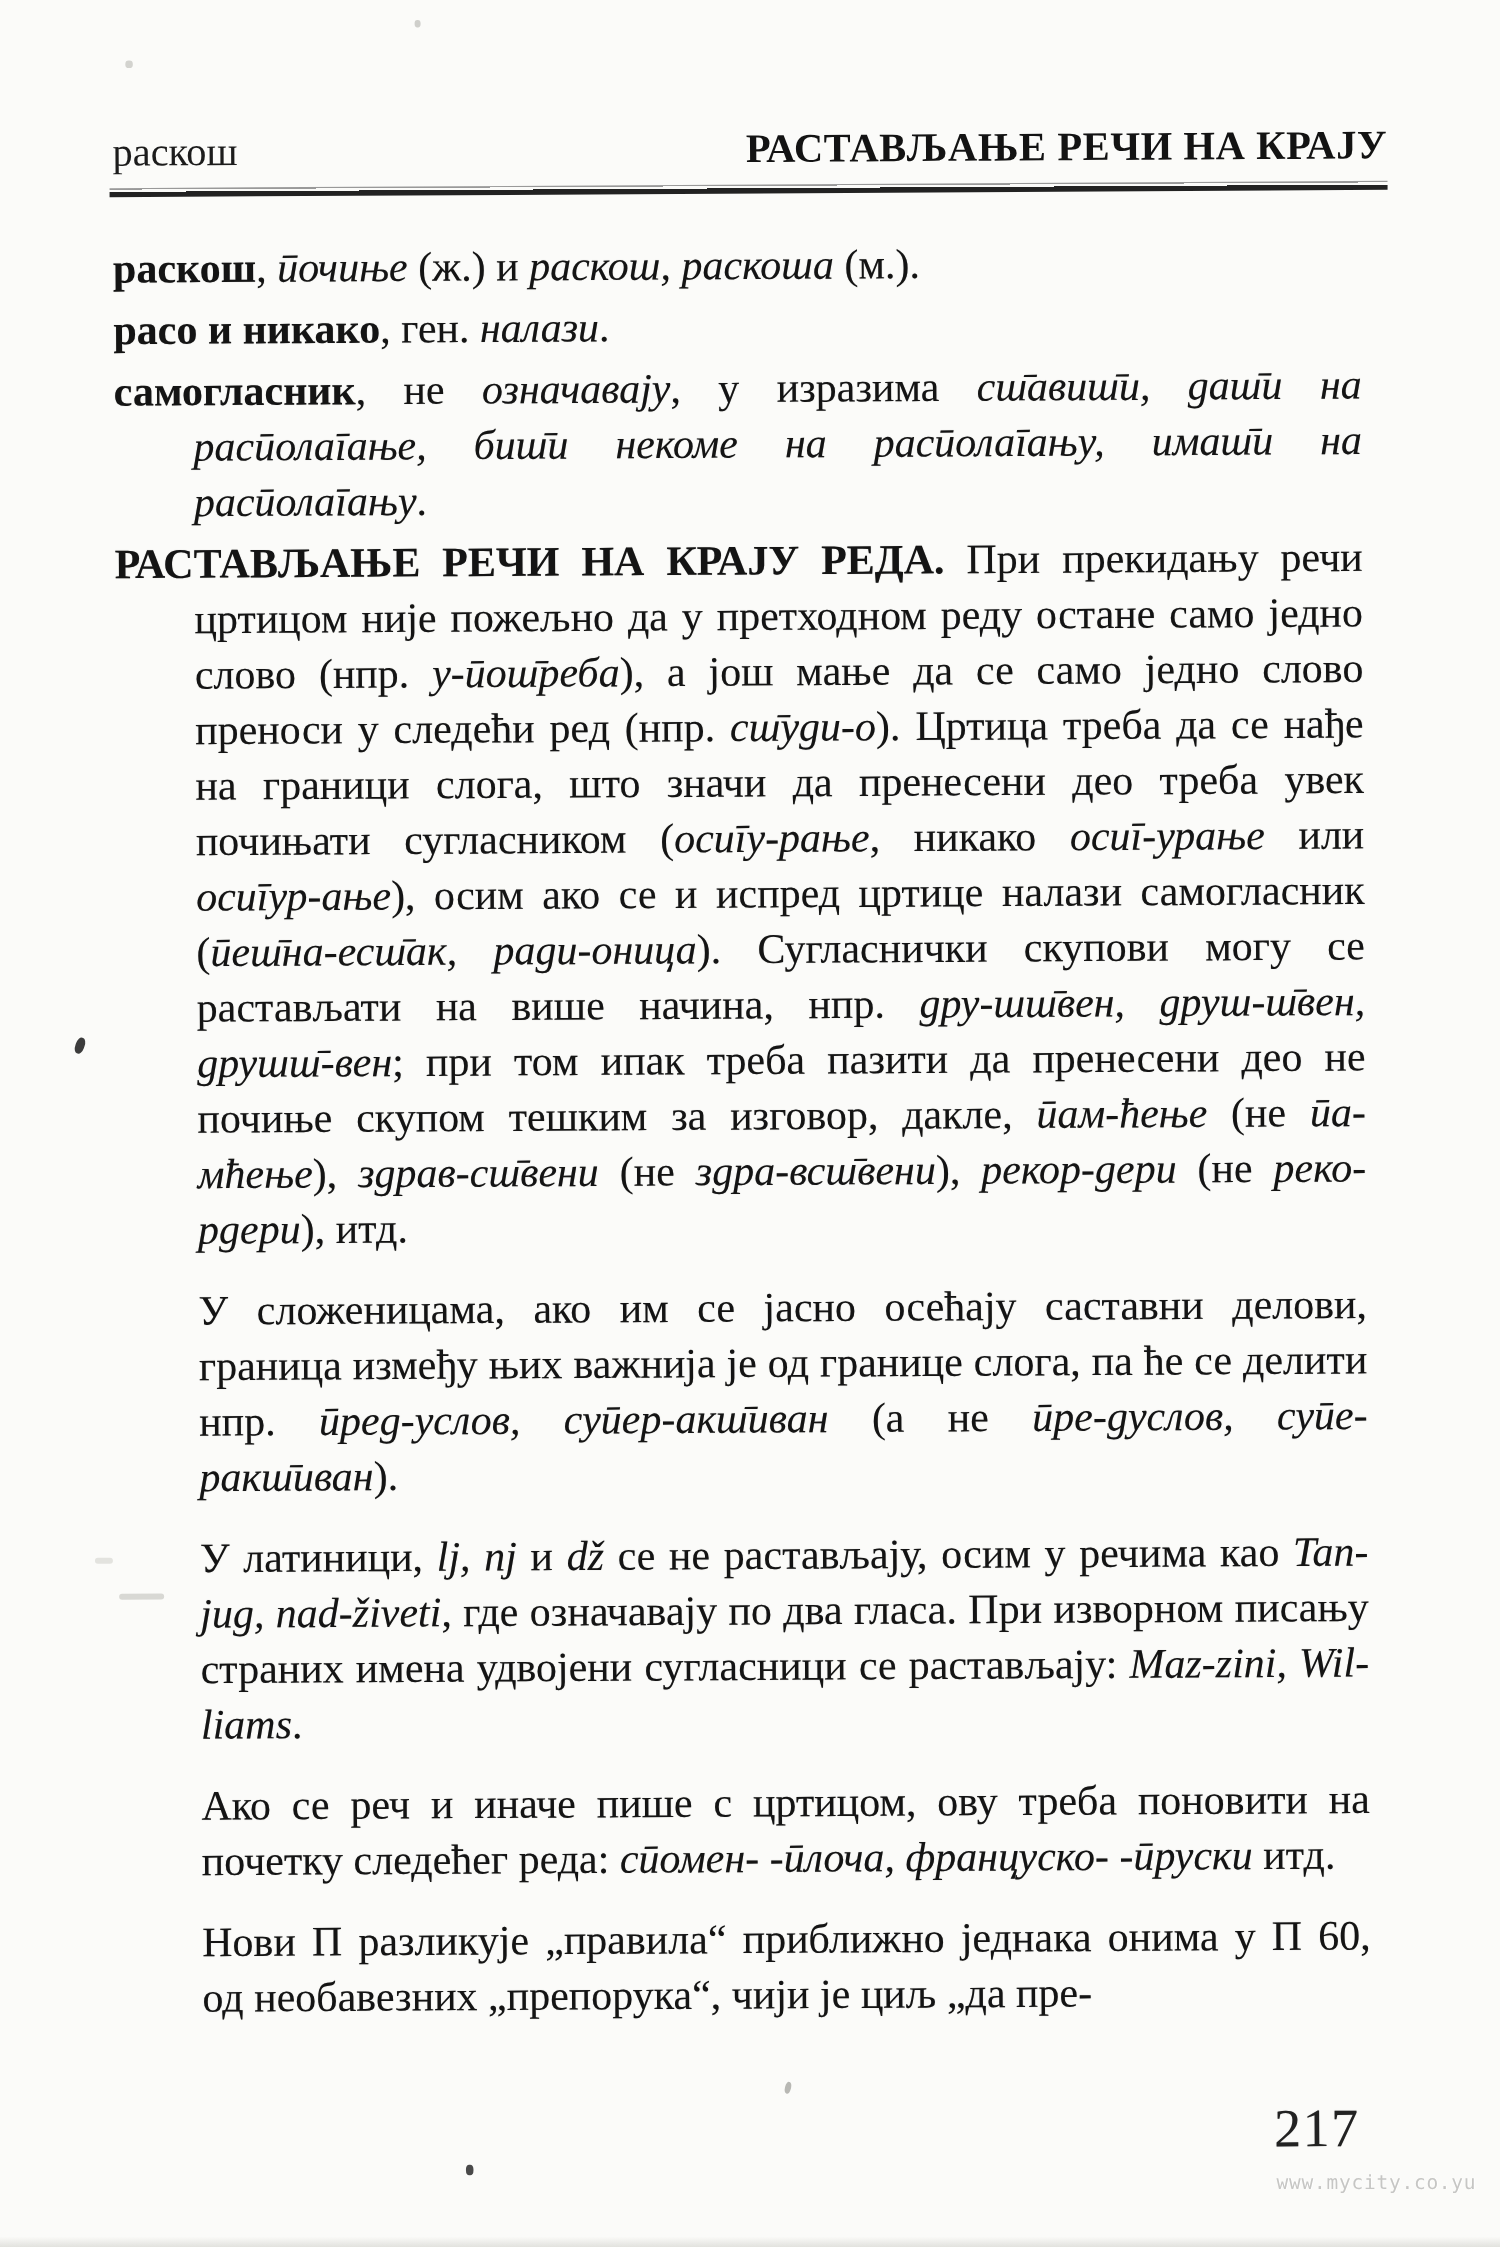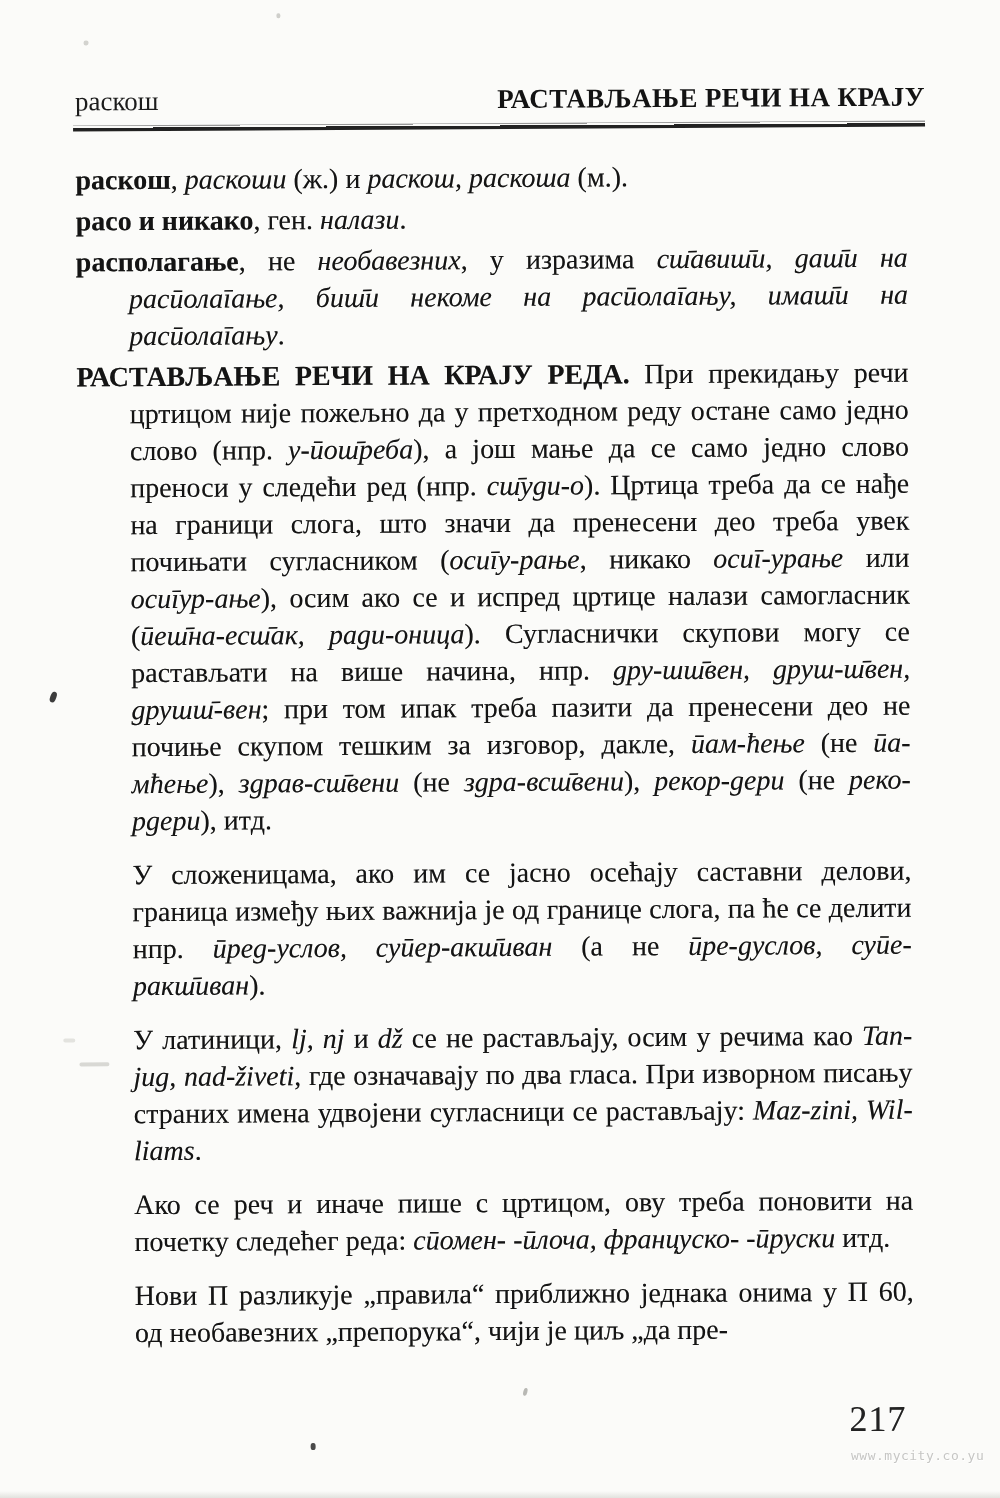--- a/index.html
+++ b/index.html
@@ -72,23 +72,23 @@
 <div class="scan">
 
   <div class="running-head">
     <span class="rh-left">раскош</span>
     <span class="rh-right">РАСТАВЉАЊЕ РЕЧИ НА КРАЈУ</span>
   </div>
   <div class="head-rule"></div>
 
   <main class="body-text">
     <div id="blocks">
-        <p class="entry"><span class="b">раскош</span><span class="r">, </span><span class="i">раскоши</span><span class="r"> (ж.) и </span><span class="i">раскош, раскоша</span><span class="r"> (м.).</span></p>
+        <p class="entry"><span class="b">раскош</span><span class="r">, </span><span class="i">почиње</span><span class="r"> (ж.) и </span><span class="i">раскош, раскоша</span><span class="r"> (м.).</span></p>
         <p class="entry"><span class="b">расо и никако</span><span class="r">, ген. </span><span class="i">налази</span><span class="r">.</span></p>
-        <p class="entry"><span class="b">располагање</span><span class="r">, не </span><span class="i">необавезних</span><span class="r">, у изразима </span><span class="i">сш̄авиш̄и, даш̄и на расūолагање, биш̄и некоме на расūолагању, имаш̄и на расūолагању</span><span class="r">.</span></p>
+        <p class="entry"><span class="b">самогласник</span><span class="r">, не </span><span class="i">означавају</span><span class="r">, у изразима </span><span class="i">сш̄авиш̄и, даш̄и на расūолагање, биш̄и некоме на расūолагању, имаш̄и на расūолагању</span><span class="r">.</span></p>
         <p class="entry"><span class="b">РАСТАВЉАЊЕ РЕЧИ НА КРАЈУ РЕДА.</span><span class="r"> При прекидању речи цртицом није пожељно да у претходном реду остане само једно слово (нпр. </span><span class="i">у-ūош̄реба</span><span class="r">), а још мање да се само једно слово преноси у следећи ред (нпр. </span><span class="i">сш̄уди-о</span><span class="r">). Цртица треба да се нађе на граници слога, што значи да пренесени део треба увек почињати сугласником (</span><span class="i">осигу-рање</span><span class="r">, никако </span><span class="i">осиг-урање</span><span class="r"> или </span><span class="i">осигур-ање</span><span class="r">), осим ако се и испред цртице налази самогласник (</span><span class="i">ūеш̄на-есш̄ак, ради-оница</span><span class="r">). Сугласнички скупови могу се растављати на више начина, нпр. </span><span class="i">дру-шш̄вен, друш-ш̄вен, друшш̄-вен</span><span class="r">; при том ипак треба пазити да пренесени део не почиње скупом тешким за изговор, дакле, </span><span class="i">ūам-ћење</span><span class="r"> (не </span><span class="i">ūа-мћење</span><span class="r">), </span><span class="i">здрав-сш̄вени</span><span class="r"> (не </span><span class="i">здра-всш̄вени</span><span class="r">), </span><span class="i">рекор-дери</span><span class="r"> (не </span><span class="i">реко-рдери</span><span class="r">), итд.</span></p>
         <p class="para"><span class="r">У сложеницама, ако им се јасно осећају саставни делови, граница између њих важнија је од границе слога, па ће се делити нпр. </span><span class="i">ūред-услов, суūер-акш̄иван</span><span class="r"> (а не </span><span class="i">ūре-дуслов, суūе-ракш̄иван</span><span class="r">).</span></p>
         <p class="para"><span class="r">У латиници, </span><span class="i">lj, nj</span><span class="r"> и </span><span class="i">dž</span><span class="r"> се не растављају, осим у речима као </span><span class="i">Tan-jug, nad-živeti</span><span class="r">, где означавају по два гласа. При изворном писању страних имена удвојени сугласници се растављају: </span><span class="i">Maz-zini, Wil-liams</span><span class="r">.</span></p>
         <p class="para"><span class="r">Ако се реч и иначе пише с цртицом, ову треба поновити на почетку следећег реда: </span><span class="i">сūомен- -ūлоча, француско- -ūруски</span><span class="r"> итд.</span></p>
         <p class="para"><span class="r">Нови П разликује „правила“ приближно једнака онима у П 60, од необавезних „препорука“, чији је циљ „да пре-</span></p>
       </div>
   </main>
 
   <div class="page-number">217</div>
 

